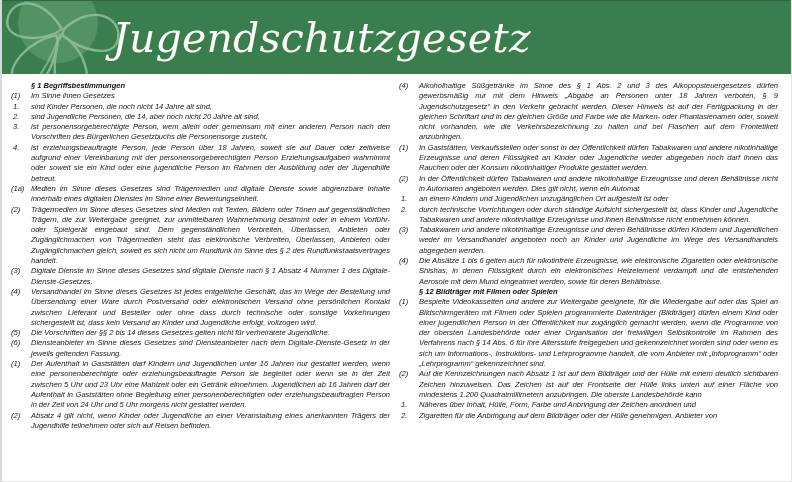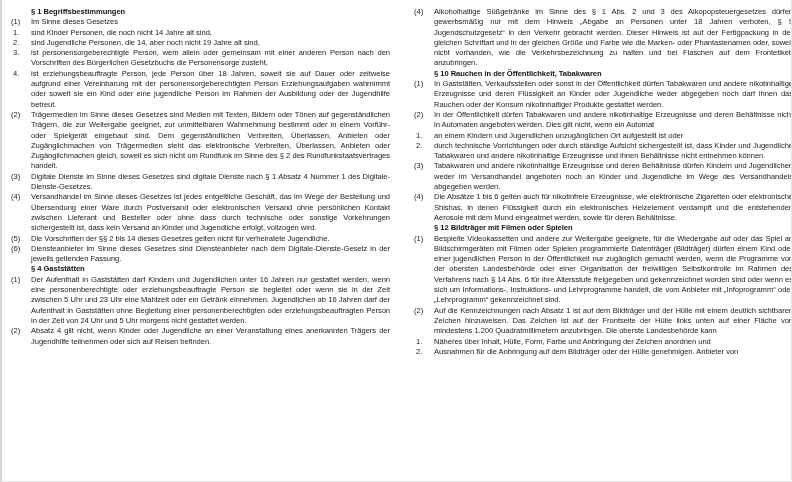--- a/index.html
+++ b/index.html
@@ -58,25 +58,26 @@
     font-size: 41px;
     letter-spacing: 0.2px;
     color: #fdfdf6;
     white-space: nowrap;
     line-height: 1;
   }
 
   
   .columns {
     display: flex;
-    gap: 24px;
+    gap: 9px;
     padding: 7px 9px 0 9px;
     box-sizing: border-box;
     height: 409px;
     overflow: hidden;
+    font-style: italic;
   }
   .col {
     width: 379px;
     flex: 0 0 379px;
     overflow: hidden;
   }
 
   
   .sec-head {
     font-size: 7.6px;
@@ -117,80 +118,102 @@
   }
   .body-text.nojust {
     text-align: left;
   }
 </style>
 </head>
 <body style="color: rgb(27, 27, 27);">
 
 <div class="page" style="background: rgb(255, 255, 255);">
 
+  <div class="banner" style="background: rgb(58, 125, 79);">
+    <svg class="banner-clover" viewBox="0 0 150 140" xmlns="http://www.w3.org/2000/svg" aria-hidden="true">
+      <defs>
+        <clipPath id="bannerClip">
+          <rect x="0" y="24" width="150" height="116"></rect>
+        </clipPath>
+      </defs>
+      <g clip-path="url(#bannerClip)">
+        <circle cx="62" cy="46" r="40" fill="#67a478" opacity="0.55"></circle>
+        <g fill="none" stroke="#8fbf9c" stroke-width="2.4" opacity="0.85">
+          <path d="M66 52 C 46 20, 18 20, 12 40 C 6 60, 34 66, 60 56 Z"></path>
+          <path d="M68 52 C 96 26, 126 40, 122 62 C 118 82, 86 74, 66 58 Z"></path>
+          <path d="M66 58 C 88 72, 100 104, 82 118 C 62 132, 54 100, 62 64 Z"></path>
+          <path d="M60 58 C 34 64, 8 88, 18 108 C 28 128, 56 106, 62 64 Z"></path>
+        </g>
+        <path d="M64 56 C 56 82, 40 108, 18 128" fill="none" stroke="#8fbf9c" stroke-width="2.2" opacity="0.7"></path>
+      </g>
+    </svg>
+    <div class="banner-title" style="color: rgb(253, 253, 246);">Jugendschutzgesetz</div>
+  </div>
 
   <div class="columns">
     <div class="col" id="col-left">
         <div class="sec-head">§ 1 Begriffsbestimmungen</div>
         <div class="item">
           <span class="marker num">(1)</span>
-          <span class="body-text nojust">Im Sinne dieses Gesetzes</span>
+          <span class="body-text nojust">Im Sinne ihnen Gesetzes</span>
         </div>
         <div class="item">
           <span class="marker dec">1.</span>
           <span class="body-text nojust">sind Kinder Personen, die noch nicht 14 Jahre alt sind,</span>
         </div>
         <div class="item">
           <span class="marker dec">2.</span>
-          <span class="body-text nojust">sind Jugendliche Personen, die 14, aber noch nicht 19 Jahre alt sind,</span>
+          <span class="body-text nojust">sind Jugendliche Personen, die 14, aber noch nicht 20 Jahre alt sind,</span>
         </div>
         <div class="item">
           <span class="marker dec">3.</span>
           <span class="body-text">ist personensorgeberechtigte Person, wem allein oder gemeinsam mit einer anderen Person nach den Vorschriften des Bürgerlichen Gesetzbuchs die Personensorge zusteht,</span>
         </div>
         <div class="item">
           <span class="marker dec">4.</span>
           <span class="body-text">ist erziehungsbeauftragte Person, jede Person über 18 Jahren, soweit sie auf Dauer oder zeitweise aufgrund einer Vereinbarung mit der personensorgeberechtigten Person Erziehungsaufgaben wahrnimmt oder soweit sie ein Kind oder eine jugendliche Person im Rahmen der Ausbildung oder der Jugendhilfe betreut.</span>
         </div>
         <div class="item">
+          <span class="marker num">(1a)</span>
+          <span class="body-text">Medien im Sinne dieses Gesetzes sind Trägermedien und digitale Dienste sowie abgrenzbare Inhalte innerhalb eines digitalen Dienstes im Sinne einer Bewertungseinheit.</span>
+        </div>
+        <div class="item">
           <span class="marker num">(2)</span>
           <span class="body-text">Trägermedien im Sinne dieses Gesetzes sind Medien mit Texten, Bildern oder Tönen auf gegenständlichen Trägern, die zur Weitergabe geeignet, zur unmittelbaren Wahrnehmung bestimmt oder in einem Vorführ- oder Spielgerät eingebaut sind. Dem gegenständlichen Verbreiten, Überlassen, Anbieten oder Zugänglichmachen von Trägermedien steht das elektronische Verbreiten, Überlassen, Anbieten oder Zugänglichmachen gleich, soweit es sich nicht um Rundfunk im Sinne des § 2 des Rundfunkstaatsvertrages handelt.</span>
         </div>
         <div class="item">
           <span class="marker num">(3)</span>
           <span class="body-text">Digitale Dienste im Sinne dieses Gesetzes sind digitale Dienste nach § 1 Absatz 4 Nummer 1 des Digitale-Dienste-Gesetzes.</span>
         </div>
         <div class="item">
           <span class="marker num">(4)</span>
           <span class="body-text">Versandhandel im Sinne dieses Gesetzes ist jedes entgeltliche Geschäft, das im Wege der Bestellung und Übersendung einer Ware durch Postversand oder elektronischen Versand ohne persönlichen Kontakt zwischen Lieferant und Besteller oder ohne dass durch technische oder sonstige Vorkehrungen sichergestellt ist, dass kein Versand an Kinder und Jugendliche erfolgt, vollzogen wird.</span>
         </div>
         <div class="item">
           <span class="marker num">(5)</span>
           <span class="body-text nojust">Die Vorschriften der §§ 2 bis 14 dieses Gesetzes gelten nicht für verheiratete Jugendliche.</span>
         </div>
         <div class="item">
           <span class="marker num">(6)</span>
           <span class="body-text">Diensteanbieter im Sinne dieses Gesetzes sind Diensteanbieter nach dem Digitale-Dienste-Gesetz in der jeweils geltenden Fassung.</span>
         </div>
-        <div class="sec-head">§ 4 Gaststätten</div>
         <div class="item">
           <span class="marker num">(1)</span>
           <span class="body-text">Der Aufenthalt in Gaststätten darf Kindern und Jugendlichen unter 16 Jahren nur gestattet werden, wenn eine personenberechtigte oder erziehungsbeauftragte Person sie begleitet oder wenn sie in der Zeit zwischen 5 Uhr und 23 Uhr eine Mahlzeit oder ein Getränk einnehmen. Jugendlichen ab 16 Jahren darf der Aufenthalt in Gaststätten ohne Begleitung einer personenberechtigten oder erziehungsbeauftragten Person in der Zeit von 24 Uhr und 5 Uhr morgens nicht gestattet werden.</span>
         </div>
         <div class="item">
           <span class="marker num">(2)</span>
           <span class="body-text">Absatz 4 gilt nicht, wenn Kinder oder Jugendliche an einer Veranstaltung eines anerkannten Trägers der Jugendhilfe teilnehmen oder sich auf Reisen befinden.</span>
         </div>
       </div>
     <div class="col" id="col-right">
         <div class="item">
           <span class="marker num">(4)</span>
           <span class="body-text">Alkoholhaltige Süßgetränke im Sinne des § 1 Abs. 2 und 3 des Alkopopsteuergesetzes dürfen gewerbsmäßig nur mit dem Hinweis „Abgabe an Personen unter 18 Jahren verboten, § 9 Jugendschutzgesetz“ in den Verkehr gebracht werden. Dieser Hinweis ist auf der Fertigpackung in der gleichen Schriftart und in der gleichen Größe und Farbe wie die Marken- oder Phantasienamen oder, soweit nicht vorhanden, wie die Verkehrsbezeichnung zu halten und bei Flaschen auf dem Frontetikett anzubringen.</span>
         </div>
-        <div class="sec-head">§ 10 Rauchen in der Öffentlichkeit, Tabakwaren</div>
         <div class="item">
           <span class="marker num">(1)</span>
           <span class="body-text">In Gaststätten, Verkaufsstellen oder sonst in der Öffentlichkeit dürfen Tabakwaren und andere nikotinhaltige Erzeugnisse und deren Flüssigkeit an Kinder oder Jugendliche weder abgegeben noch darf ihnen das Rauchen oder der Konsum nikotinhaltiger Produkte gestattet werden.</span>
         </div>
         <div class="item">
           <span class="marker num">(2)</span>
           <span class="body-text">In der Öffentlichkeit dürfen Tabakwaren und andere nikotinhaltige Erzeugnisse und deren Behältnisse nicht in Automaten angeboten werden. Dies gilt nicht, wenn ein Automat</span>
         </div>
         <div class="item">
           <span class="marker dec">1.</span>
@@ -216,18 +239,18 @@
         <div class="item">
           <span class="marker num">(2)</span>
           <span class="body-text">Auf die Kennzeichnungen nach Absatz 1 ist auf dem Bildträger und der Hülle mit einem deutlich sichtbaren Zeichen hinzuweisen. Das Zeichen ist auf der Frontseite der Hülle links unten auf einer Fläche von mindestens 1.200 Quadratmillimetern anzubringen. Die oberste Landesbehörde kann</span>
         </div>
         <div class="item">
           <span class="marker dec">1.</span>
           <span class="body-text nojust">Näheres über Inhalt, Hülle, Form, Farbe und Anbringung der Zeichen anordnen und</span>
         </div>
         <div class="item">
           <span class="marker dec">2.</span>
-          <span class="body-text nojust">Ausnahmen für die Anbringung auf dem Bildträger oder der Hülle genehmigen. Anbieter von</span>
+          <span class="body-text nojust">Zigaretten für die Anbringung auf dem Bildträger oder der Hülle genehmigen. Anbieter von</span>
         </div>
       </div>
   </div>
 
 </div>
 
 </body></html>

